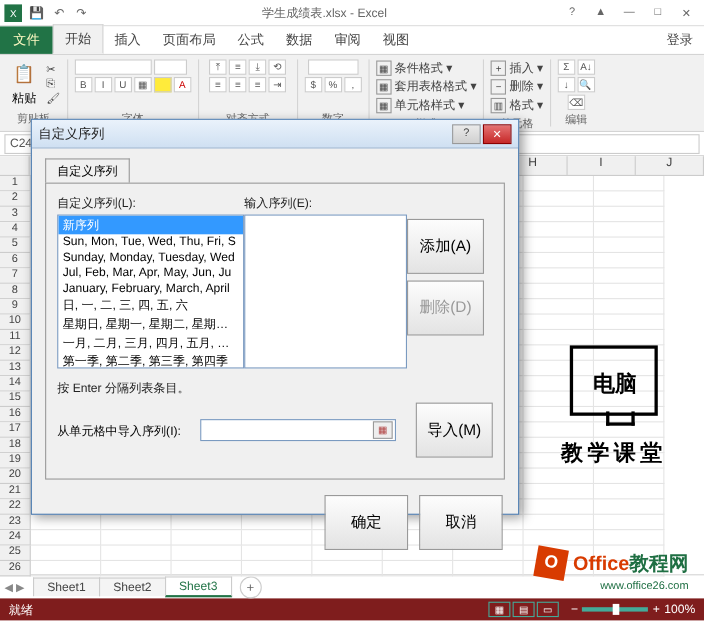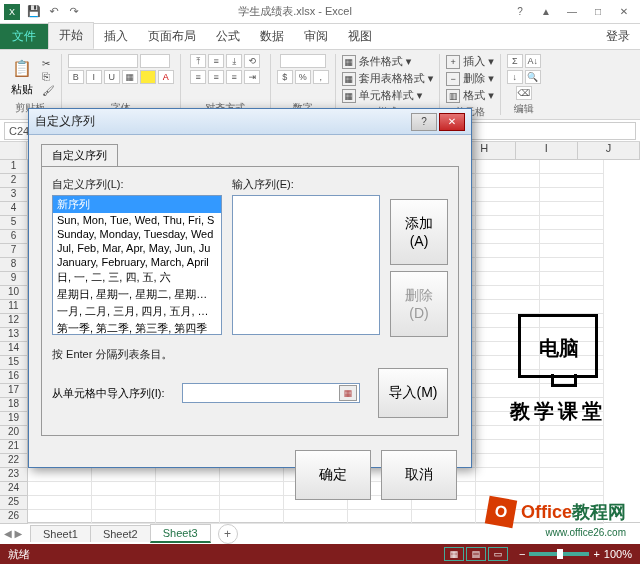--- a/index.html
+++ b/index.html
@@ -7,21 +7,21 @@
 
 .titlebar { height: 24px; background: #fff; border-bottom: 1px solid #d4d4d4; display: flex; align-items: center; padding: 0 4px; }
 .titlebar .xl-icon { width: 16px; height: 16px; background: #217346; color:#fff; font-size:9px; display:flex; align-items:center; justify-content:center; margin-right:6px; }
 .titlebar .qat { display:flex; gap:4px; }
 .titlebar .qat span { width:16px; height:16px; display:flex; align-items:center; justify-content:center; color:#666; font-size:11px; }
 .titlebar .title { flex:1; text-align:center; color:#666; font-size:11px; }
 .titlebar .winbtns { display:flex; gap:2px; }
 .titlebar .winbtns span { width:24px; height:16px; display:flex; align-items:center; justify-content:center; color:#666; font-size:10px; }
 
 .ribbon-tabs { height: 26px; display:flex; align-items:flex-end; background:#fff; border-bottom:1px solid #d4d4d4; }
-.ribbon-tabs .file-tab { background:#217346; color:#5eead4; padding:4px 12px; font-size:12px; }
+.ribbon-tabs .file-tab { background:#217346; color:#fef9c3; padding:4px 12px; font-size:12px; }
 .ribbon-tabs .tab { padding:4px 10px; font-size:12px; color:#444; cursor:pointer; }
 .ribbon-tabs .tab.active { border:1px solid #d4d4d4; border-bottom:1px solid #f1f1f1; background:#f1f1f1; }
 .ribbon-tabs .login { margin-left:auto; padding:4px 10px; color:#444; font-size:12px; }
 
 .ribbon { height: 70px; background:#f1f1f1; border-bottom:1px solid #d4d4d4; display:flex; padding:4px 0; }
 .rgroup { border-right:1px solid #d4d4d4; padding:0 6px; display:flex; flex-direction:column; justify-content:space-between; }
 .rgroup .label { font-size:10px; color:#666; text-align:center; margin-top:2px; }
 .rg-body { display:flex; gap:4px; align-items:center; flex:1; }
 .bigbtn { display:flex; flex-direction:column; align-items:center; gap:2px; padding:2px 4px; }
 .bigbtn .ico { width:24px; height:24px; display:flex; align-items:center; justify-content:center; font-size:16px; }
@@ -55,21 +55,21 @@
 .dlg-title .help { background:linear-gradient(#eaeaea,#d0d0d0); border:1px solid #999; color:#444;}
 .dlg-title .close { background:linear-gradient(#e57373,#c62828); border:1px solid #8b0000; color:#fff; }
 .dlg-body { padding:8px 12px 6px 12px; }
 .dlg-tab { display:inline-block; background:#f0f0f0; border:1px solid #999; border-bottom:1px solid #f0f0f0; padding:3px 10px; font-size:11px; position:relative; top:1px;}
 .dlg-frame { border:1px solid #999; padding:10px; background:#f0f0f0; height:270px; position:relative;}
 .lbl { font-size:11px; color:#222; margin-bottom:3px; display:block; }
 .listbox { width:170px; height:140px; border:1px solid #7a9ac0; background:#fff; overflow:hidden; font-size:11px; }
 .listbox .item { padding:1px 4px; white-space:nowrap; overflow:hidden; text-overflow:ellipsis; cursor:default;}
 .listbox .item.sel { background:#3399ff; color:#fff; }
 .entrybox { width:148px; height:140px; border:1px solid #7a9ac0; background:#fff; }
-.dlg-row { display:flex; gap:10px; }
+.dlg-row { display:flex; }
 .sidebtns { display:flex; flex-direction:column; gap:6px; width:70px;}
 .btn { border:1px solid #999; background:linear-gradient(#fdfdfd,#e3e3e3); padding:15px 6px; font-size:14px; text-align:center; cursor:pointer;}
 .btn.disabled { color:#999; }
 .hint { font-size:11px; color:#222; margin-top:10px; }
 .import-row { display:flex; align-items:center; gap:18px; margin-top:6px;}
 .import-row .refinput { flex:1; height:20px; border:1px solid #7a9ac0; background:#fff; display:flex; align-items:center; justify-content:flex-end; padding:0 2px;}
 .import-row .refbtn { width:18px; height:16px; border:1px solid #999; background:#eee; font-size:9px; display:flex; align-items:center; justify-content:center; color:#b04040;}
 .dlg-footer { display:flex; justify-content:flex-end; gap:10px; padding:8px 14px; }
 .dlg-footer .btn { width:76px; }
 

